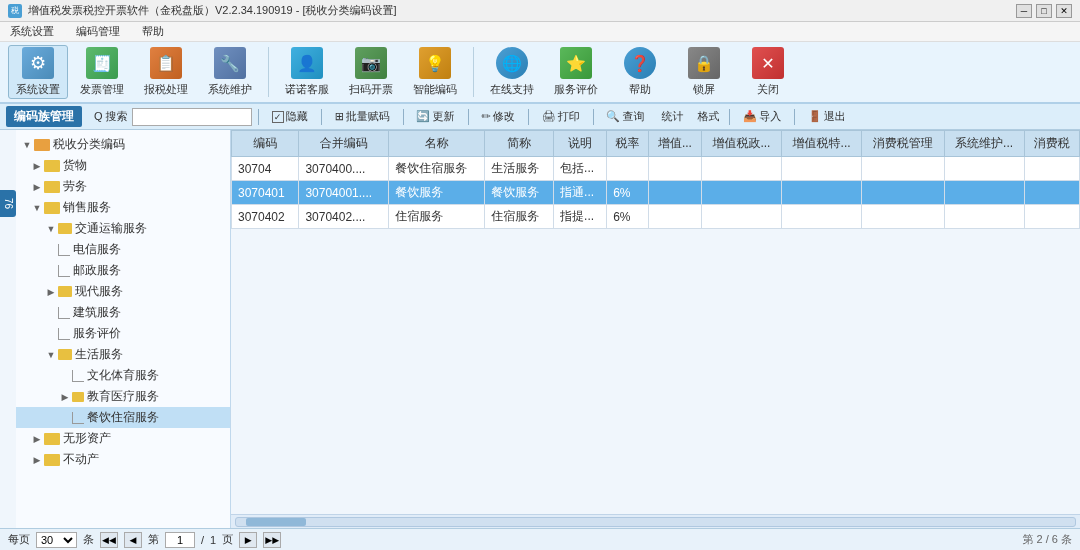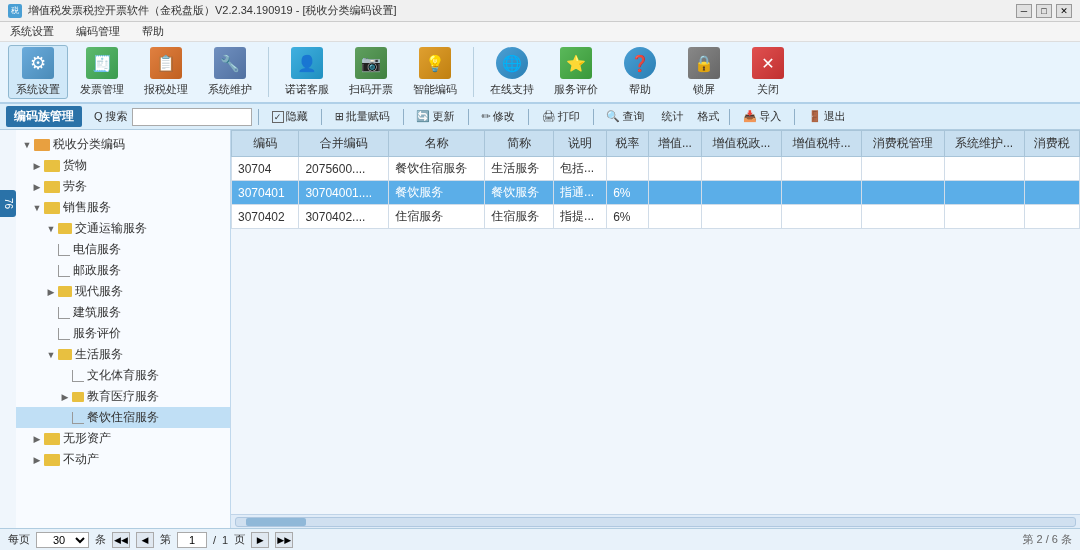--- a/index.html
+++ b/index.html
@@ -223,21 +223,21 @@
       height: 22px;
       background: #e8f2fa;
       border-top: 1px solid #b0cce0;
       display: flex;
       align-items: center;
       padding: 0 8px;
       gap: 6px;
       font-size: 11px;
       color: #333;
     }
-    .page-select { height: 16px; font-size: 11px; border: 1px solid #aaa; background: white; padding-left: 12px; }
+    .page-select { height: 16px; font-size: 11px; border: 1px solid #aaa; background: white; }
     .page-nav-btn { width: 18px; height: 16px; border: 1px solid #aaa; background: #e0e8f0; cursor: pointer; display: flex; align-items: center; justify-content: center; font-size: 9px; }
     .page-input { width: 30px; height: 16px; border: 1px solid #aaa; text-align: center; font-size: 11px; background: white; }
     .right-page-info { margin-left: auto; color: #666; }
 
     
     .left-edge-tab {
       position: absolute;
       left: 0;
       top: 220px;
       width: 16px;
@@ -497,21 +497,21 @@
             <th>增值税特...</th>
             <th>消费税管理</th>
             <th>系统维护...</th>
             <th>消费税</th>
           </tr>
         </thead>
         <tbody>
 
           <tr class="">
             <td>30704</td>
-            <td>2075600....</td>
+            <td>3070400....</td>
             <td>餐饮住宿服务</td>
             <td>生活服务</td>
             <td>包括...</td>
             <td></td>
             <td></td>
             <td></td>
             <td></td>
             <td></td>
             <td></td>
             <td></td>

